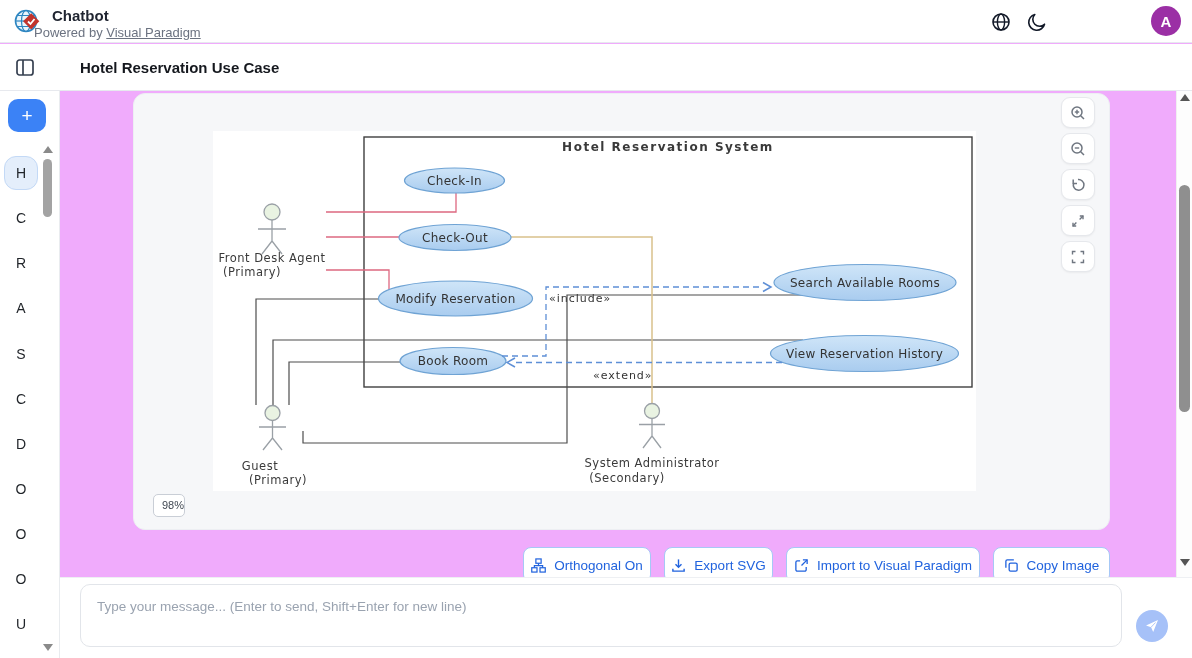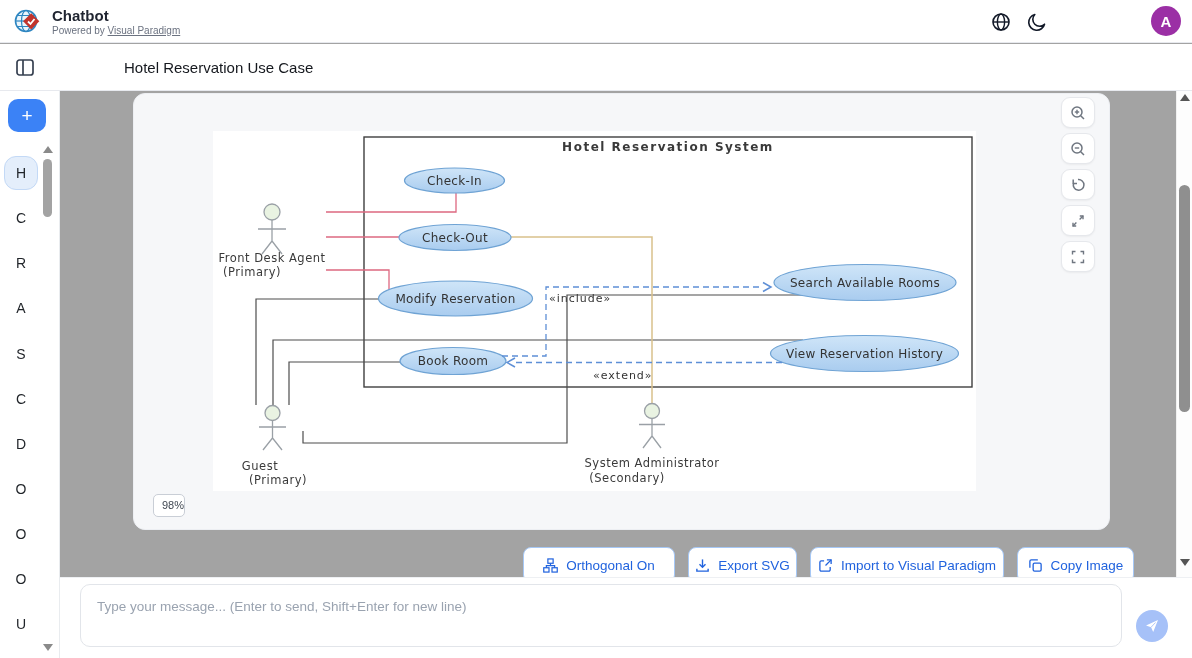--- a/index.html
+++ b/index.html
@@ -1,40 +1,40 @@
 <!DOCTYPE html>
 <html><head>
 <meta charset="utf-8">
 <style>
   * { margin:0; padding:0; box-sizing:border-box; }
   body { font-family:"Liberation Sans", sans-serif; background:#fff; }
-  .app { position:relative; width:1192px; height:658px; background:#a3a3a3; overflow:hidden; }
+  .app { position:relative; width:1192px; height:658px; background:#f0abfc; overflow:hidden; }
 
   
   .hdr1 { position:absolute; left:0; top:0; width:1192px; height:43px; background:#fff;
           border-bottom:1px solid #e7e9ee; display:flex; align-items:center; }
   .logo { position:absolute; left:13px; top:7px; width:29px; height:29px; }
   .app-title { position:absolute; left:52px; top:7px; font-size:15px; font-weight:bold; color:#1f2430; }
-  .powered { position:absolute; left:52px; top:25px; font-size:10px; color:#6b7280; }
+  .powered { position:absolute; left:34px; top:25px; font-size:13px; color:#6b7280; }
   .powered a { color:#6b7280; text-decoration:underline; cursor:pointer; }
   .hdr-ico { position:absolute; top:11px; width:22px; height:22px; color:#111827; cursor:pointer; }
   .globe-btn { left:990px; }
   .moon-btn { left:1026px; }
   .more-apps { position:absolute; left:1065px; top:7px; height:22px; padding:0 15px;
                background:linear-gradient(135deg,#2dab76,#15a063); color:#fff; font-size:11px; font-weight:600;
                border:none; border-radius:8px; cursor:pointer;margin-top:43px; }
   .avatar { position:absolute; left:1151px; top:6px; width:30px; height:30px; border-radius:50%;
             background:#9b2fa5; color:#fff; font-size:15px; font-weight:bold;
             display:flex; align-items:center; justify-content:center; cursor:pointer; }
 
   
   .hdr2 { position:absolute; left:0; top:44px; width:1192px; height:47px; background:#fff;
           border-bottom:1px solid #e7e9ee; }
   .panel-toggle { position:absolute; left:16px; top:59px; width:18px; height:17px; cursor:pointer; color:#374151; }
-  .page-title { position:absolute; left:80px; top:59px; font-size:15px; font-weight:400; color:#15181e; white-space:nowrap;margin-left:44px; }
+  .page-title { position:absolute; left:80px; top:59px; font-size:15px; font-weight:700; color:#15181e; white-space:nowrap; }
 
   
   .sidebar { position:absolute; left:0; top:91px; width:60px; height:567px; background:#fff;
              border-right:1px solid #e9ecef; }
   .new-chat { position:absolute; left:8px; top:8px; width:38px; height:33px; background:#3b82f6; border:none;
               border-radius:10px; color:#fff; font-size:19px; line-height:31px; cursor:pointer; }
   .sb-item { position:absolute; left:4px; width:34px; height:34px; text-align:center; line-height:34px;
              font-size:14px; font-weight:500; color:#1f2328; cursor:pointer; border-radius:12px; }
   .sb-item.active { background:#e4eefb; border:1px solid #c3d9f6; line-height:32px; }
   .sb-item:nth-child(2){top:65px}.sb-item:nth-child(3){top:110px}.sb-item:nth-child(4){top:155px}
@@ -62,21 +62,21 @@
   .zbtn { width:34px; height:31px; background:#fff; border:1px solid #e6e8ec; border-radius:9px;
           box-shadow:0 1px 2px rgba(0,0,0,.05); cursor:pointer; display:flex; align-items:center;
           justify-content:center; color:#6f7680; }
 
   
   .actions { position:absolute; left:523px; top:547px; display:flex; gap:13px; z-index:2; }
   .act-btn { height:36px; background:#fff; border:1px solid #a6c8f6; border-radius:8px; color:#2163de;
              font-size:13.5px; font-weight:500; font-family:"Liberation Sans",sans-serif; cursor:pointer;
              display:flex; align-items:center; justify-content:center; gap:8px; white-space:nowrap; }
   .act-btn svg { flex:none; }
-  .ab1{width:152px}.ab2{width:109px}.ab3{width:117px}.ab4{width:194px}
+  .ab1{width:128px}.ab2{width:109px}.ab3{width:117px}.ab4{width:194px}
 
   
   .footer { position:absolute; left:60px; top:577px; width:1132px; height:81px; background:#fff;
             border-top:1px solid #eef0f3; z-index:4; }
   .msg-input { position:absolute; left:20px; top:6px; width:1042px; height:63px; border:1px solid #e2e5ea;
                border-radius:10px; resize:none; outline:none; padding:14px 16px; font-size:13.5px;
                font-family:"Liberation Sans",sans-serif; color:#374151; }
   .msg-input::placeholder { color:#9aa3b0; }
   .send-btn { position:absolute; left:1076px; top:32px; width:32px; height:32px; border-radius:50%;
               background:#a6c1f8; border:none; cursor:pointer; display:flex; align-items:center; justify-content:center; }

